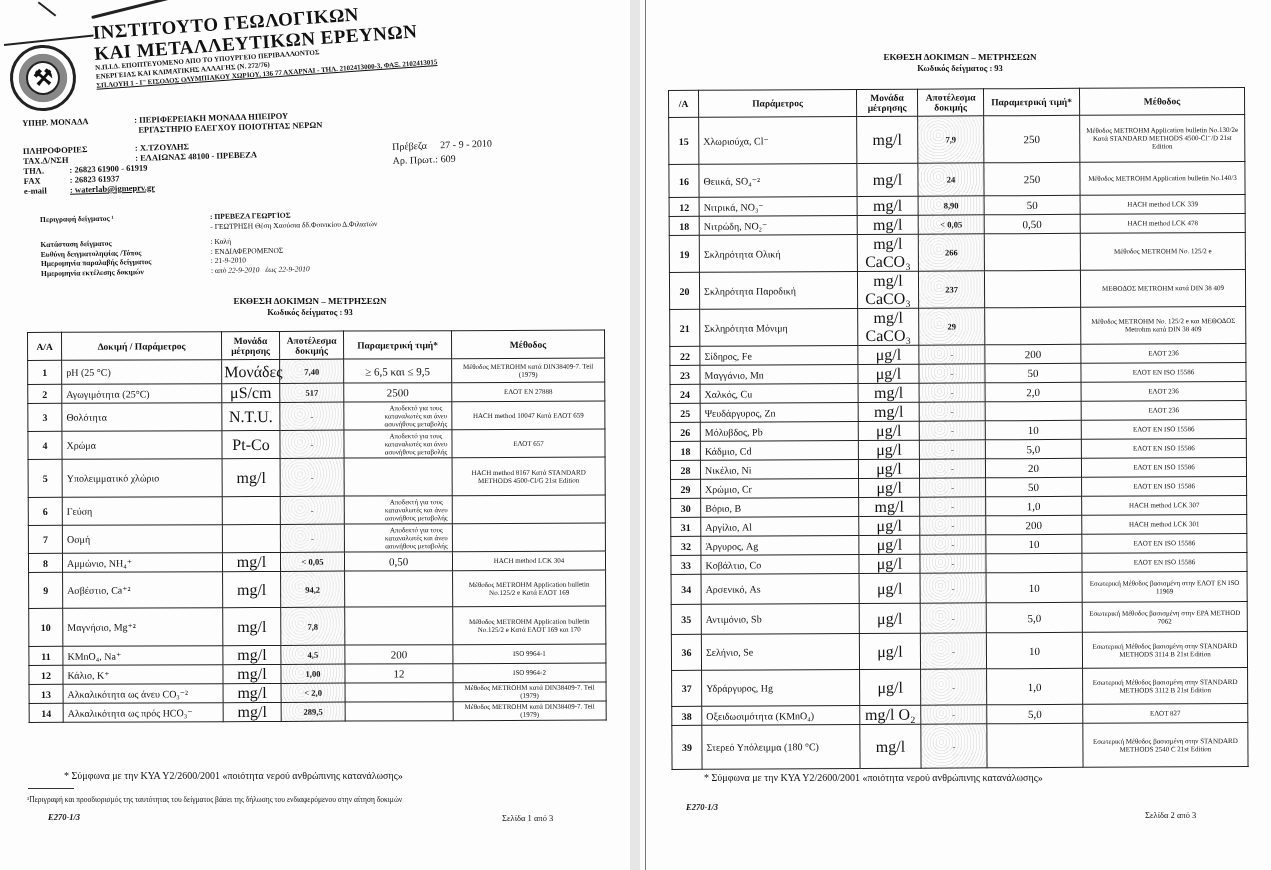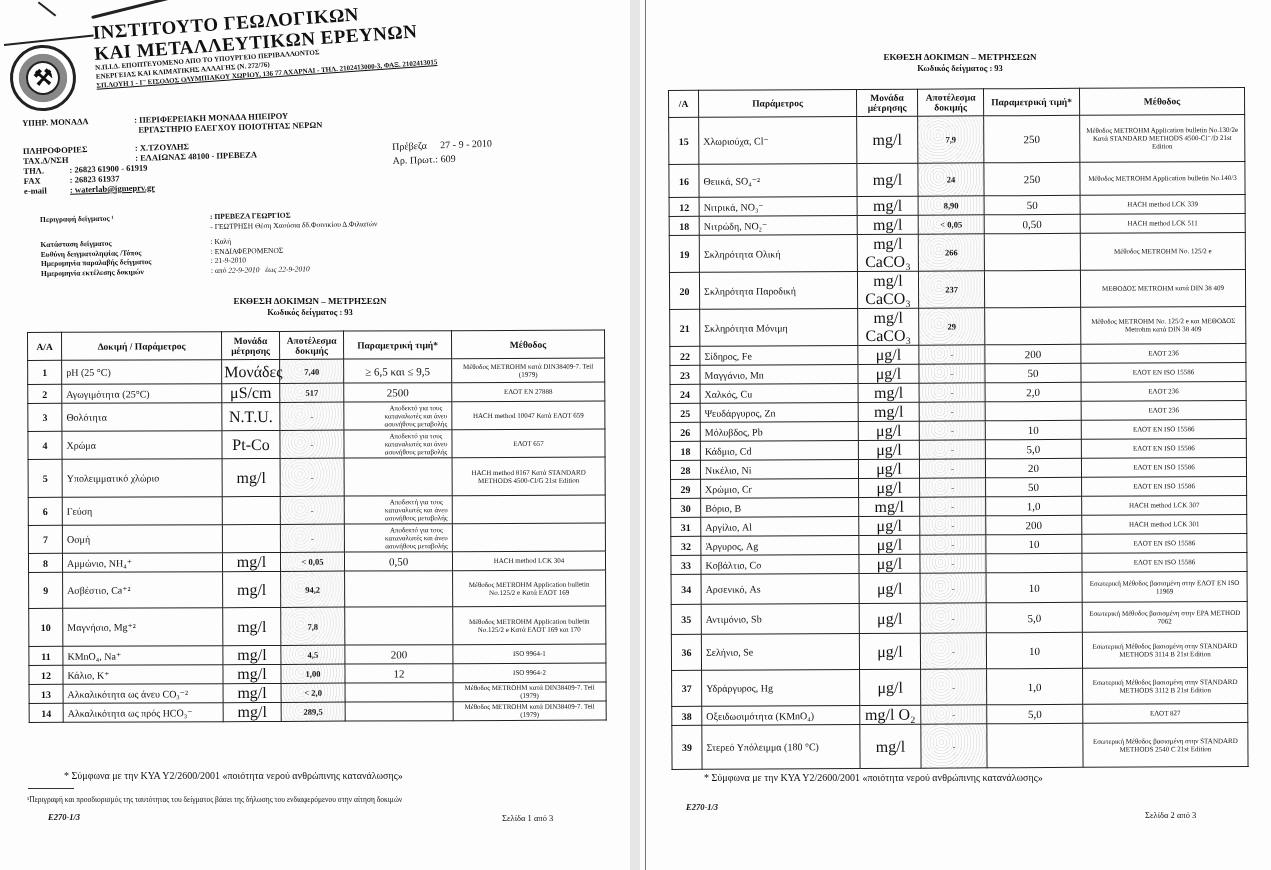--- a/index.html
+++ b/index.html
@@ -351,21 +351,21 @@
           <td class="result">8,90</td>
           <td class="limit">50</td>
           <td class="method">HACH method LCK 339</td>
         </tr>
         <tr style="height: 18px;">
           <td class="num">18</td>
           <td class="param">Νιτρώδη, NO₂⁻</td>
           <td class="unit">mg/l</td>
           <td class="result">&lt; 0,05</td>
           <td class="limit">0,50</td>
-          <td class="method">HACH method LCK 511</td>
+          <td class="method">HACH method LCK 478</td>
         </tr>
         <tr style="height: 24px;">
           <td class="num">19</td>
           <td class="param">Σκληρότητα Ολική</td>
           <td class="unit">mg/l CaCO₃</td>
           <td class="result">266</td>
           <td class="limit"></td>
           <td class="method">Μέθοδος METROHM No. 125/2 e</td>
         </tr>
         <tr style="height: 26px;">

